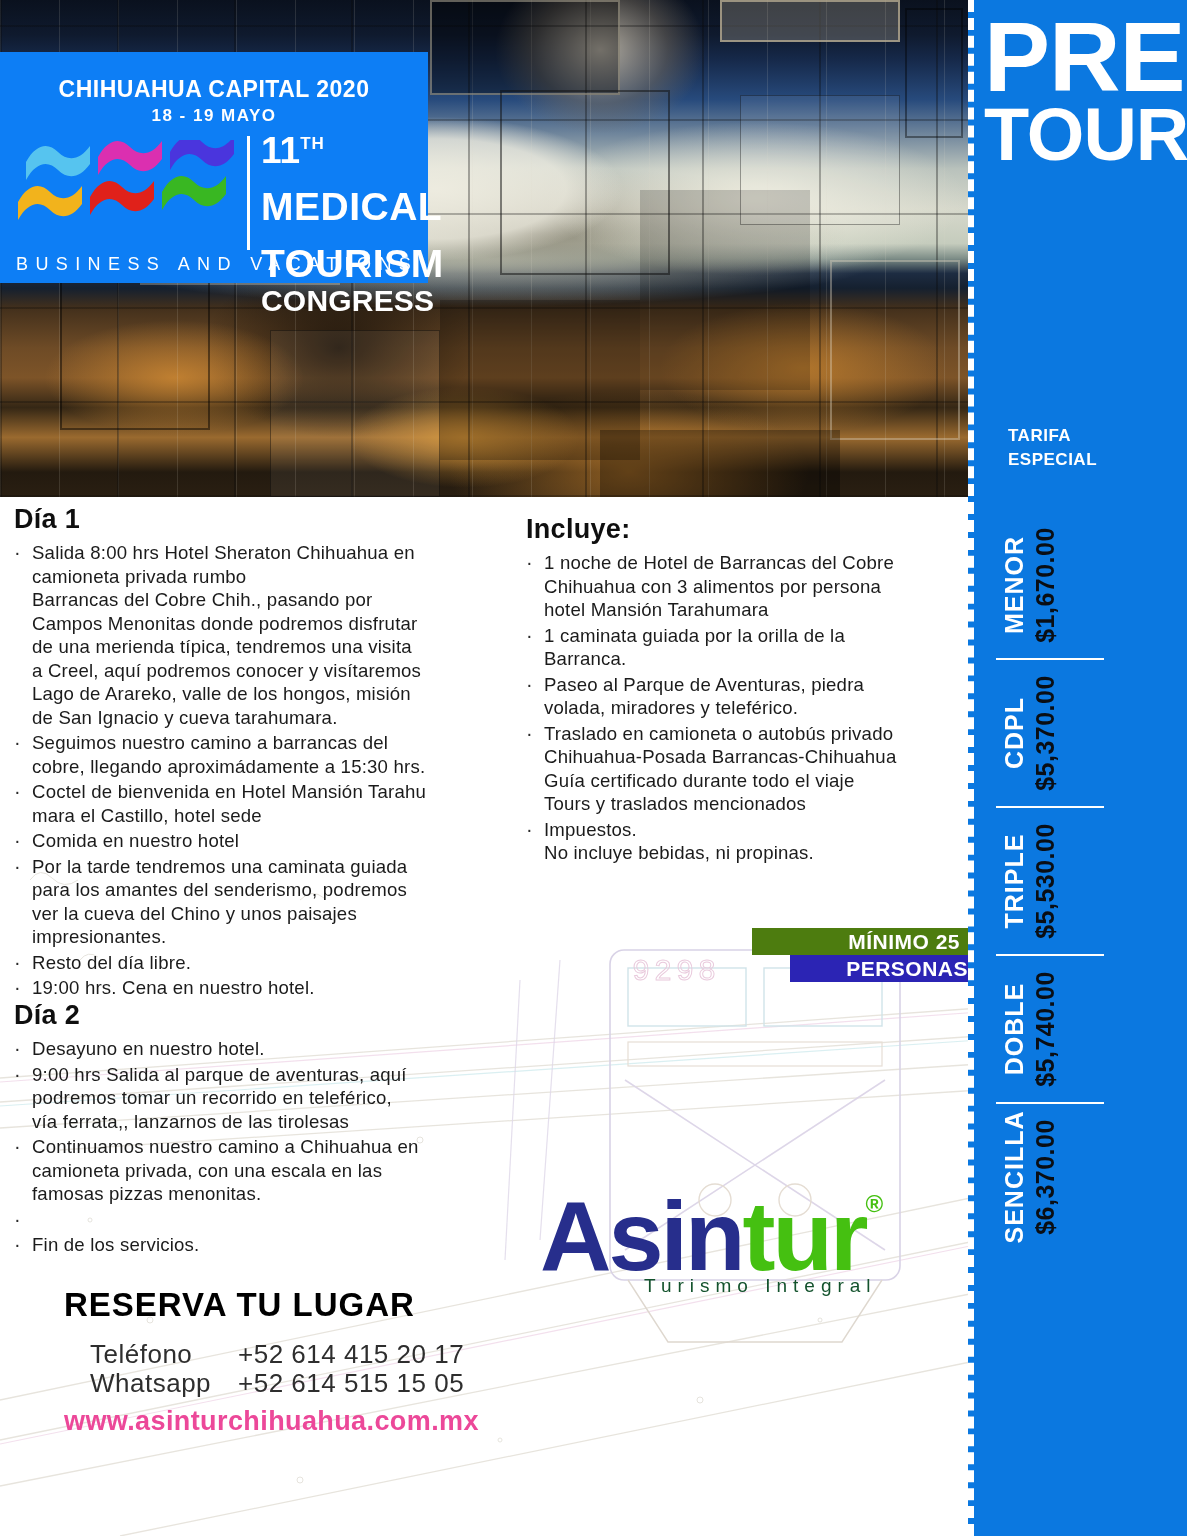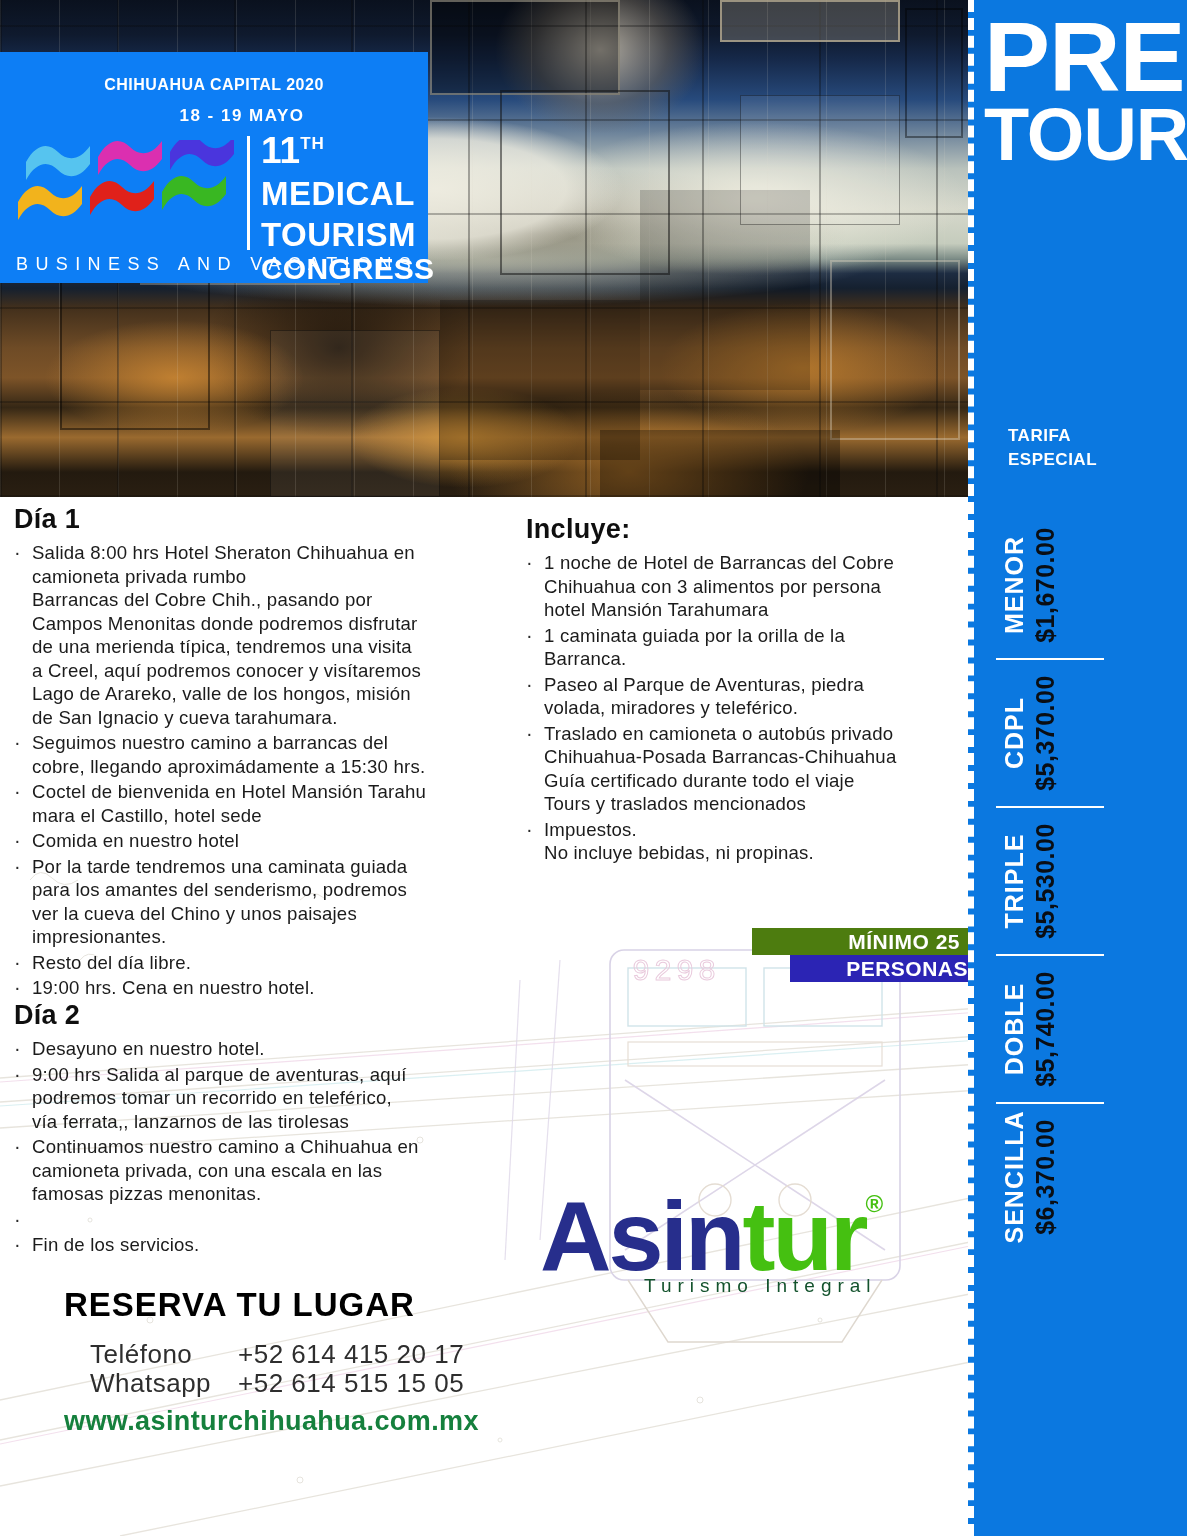--- a/index.html
+++ b/index.html
@@ -35,28 +35,28 @@
   .t5{left:640px;top:190px;width:170px;height:200px;background:rgba(0,0,0,.18);}
   .t6{left:140px;top:95px;width:200px;height:190px;border:2px solid rgba(230,225,210,.3);}
   .t7{left:740px;top:95px;width:160px;height:130px;background:rgba(255,255,255,.08);border:1px solid rgba(0,0,0,.35);}
   .t8{left:60px;top:280px;width:150px;height:150px;border:2px solid rgba(0,0,0,.45);}
   .t9{left:440px;top:300px;width:200px;height:160px;background:rgba(0,0,0,.25);}
   .t10{left:830px;top:260px;width:130px;height:180px;border:2px solid rgba(220,210,190,.4);}
   .t11{left:270px;top:330px;width:170px;height:167px;background:rgba(255,255,255,.06);border:1px solid rgba(0,0,0,.4);}
   .t12{left:600px;top:430px;width:240px;height:67px;background:rgba(0,0,0,.3);}
   
   .banner{position:absolute;left:0;top:52px;width:428px;height:231px;background:#0d7ef5;color:#fff;z-index:3;}
-  .b-title{position:absolute;left:0;top:24px;width:100%;text-align:center;font-size:16px;font-weight:700;letter-spacing:.5px;}
-  .b-dates{position:absolute;left:0;top:54px;width:100%;text-align:center;font-size:17px;font-weight:700;letter-spacing:1.5px;padding-left:28px;}
+  .b-title{position:absolute;left:0;top:24px;width:100%;text-align:center;font-size:23px;font-weight:700;letter-spacing:.5px;}
+  .b-dates{position:absolute;left:0;top:54px;width:100%;text-align:center;font-size:17px;font-weight:700;letter-spacing:1.5px;}
   .b-logo{position:absolute;left:14px;top:88px;}
   .b-div{position:absolute;left:247px;top:84px;width:3px;height:114px;background:#fff;}
   .congress{position:absolute;left:261px;top:80px;font-weight:700;line-height:1;}
   .c-num{font-size:37px;}
   .c-num sup{font-size:17px;vertical-align:14px;letter-spacing:1px;}
-  .c-l{font-size:33px;margin-top:8px;letter-spacing:.5px;}
+  .c-l{font-size:39px;margin-top:18px;letter-spacing:.5px;}
   .c-l3{font-size:30px;margin-top:3px;letter-spacing:.2px;}
   .b-tag{position:absolute;left:16px;top:202px;font-size:18px;letter-spacing:7.4px;white-space:nowrap;}
   
   .sidebar{position:absolute;left:968px;top:0;width:219px;height:1536px;background:#0b78e0;border-left:6px dashed #ffffff;box-sizing:border-box;color:#fff;z-index:4;overflow:hidden;}
   .pretour{padding:12px 0 0 10px;font-weight:700;}
   .pre-word{font-size:99px;line-height:.9;letter-spacing:-1px;}
   .tour-word{font-size:74px;line-height:.92;letter-spacing:-1px;white-space:nowrap;}
   .tarifa{position:absolute;left:34px;top:424px;font-size:17px;font-weight:700;line-height:1.4;white-space:pre-line;letter-spacing:.5px;}
   .prices{position:absolute;left:0;top:512px;width:100%;}
   .price-row{position:relative;height:146px;}
@@ -77,21 +77,21 @@
   .includes{left:526px;top:514px;width:452px;}
   .minbar1{position:absolute;left:752px;top:928px;width:222px;height:27px;background:#4d7c0f;z-index:2;
            color:#fff;font-size:21px;font-weight:700;text-align:right;line-height:27px;padding-right:14px;box-sizing:border-box;letter-spacing:.5px;}
   .minbar2{position:absolute;left:790px;top:955px;width:184px;height:27px;background:#2b24b4;z-index:2;
            color:#fff;font-size:21px;font-weight:700;text-align:right;line-height:27px;padding-right:6px;box-sizing:border-box;letter-spacing:.5px;}
   .reserve-title{left:64px;top:1286px;font-size:33px;font-weight:700;letter-spacing:1px;color:#000000;}
   .contact{left:64px;top:1340px;font-size:26px;color:#2e2e2e;letter-spacing:.5px;}
   .c-row{display:flex;line-height:29px;}
   .c-label{width:148px;flex:none;margin-left:26px;}
   .c-val{white-space:nowrap;}
-  .website{left:64px;top:1406px;font-size:27px;font-weight:700;color:#15803d;letter-spacing:.4px;}
+  .website{left:64px;top:1406px;font-size:27px;font-weight:700;color:#ec4899;letter-spacing:.4px;}
   .asintur{left:540px;top:1186px;}
   .a-word{font-weight:700;font-size:99px;line-height:1;letter-spacing:-3px;white-space:nowrap;}
   .a-blue{color:#272e8c;}
   .a-green{color:#45c011;}
   .a-reg{font-size:24px;color:#45c011;vertical-align:58px;font-weight:700;letter-spacing:0;}
   .a-tag{margin:-10px 0 0 104px;font-size:19px;letter-spacing:6px;color:#14532d;}
 </style>
 </head>
 <body>
 

